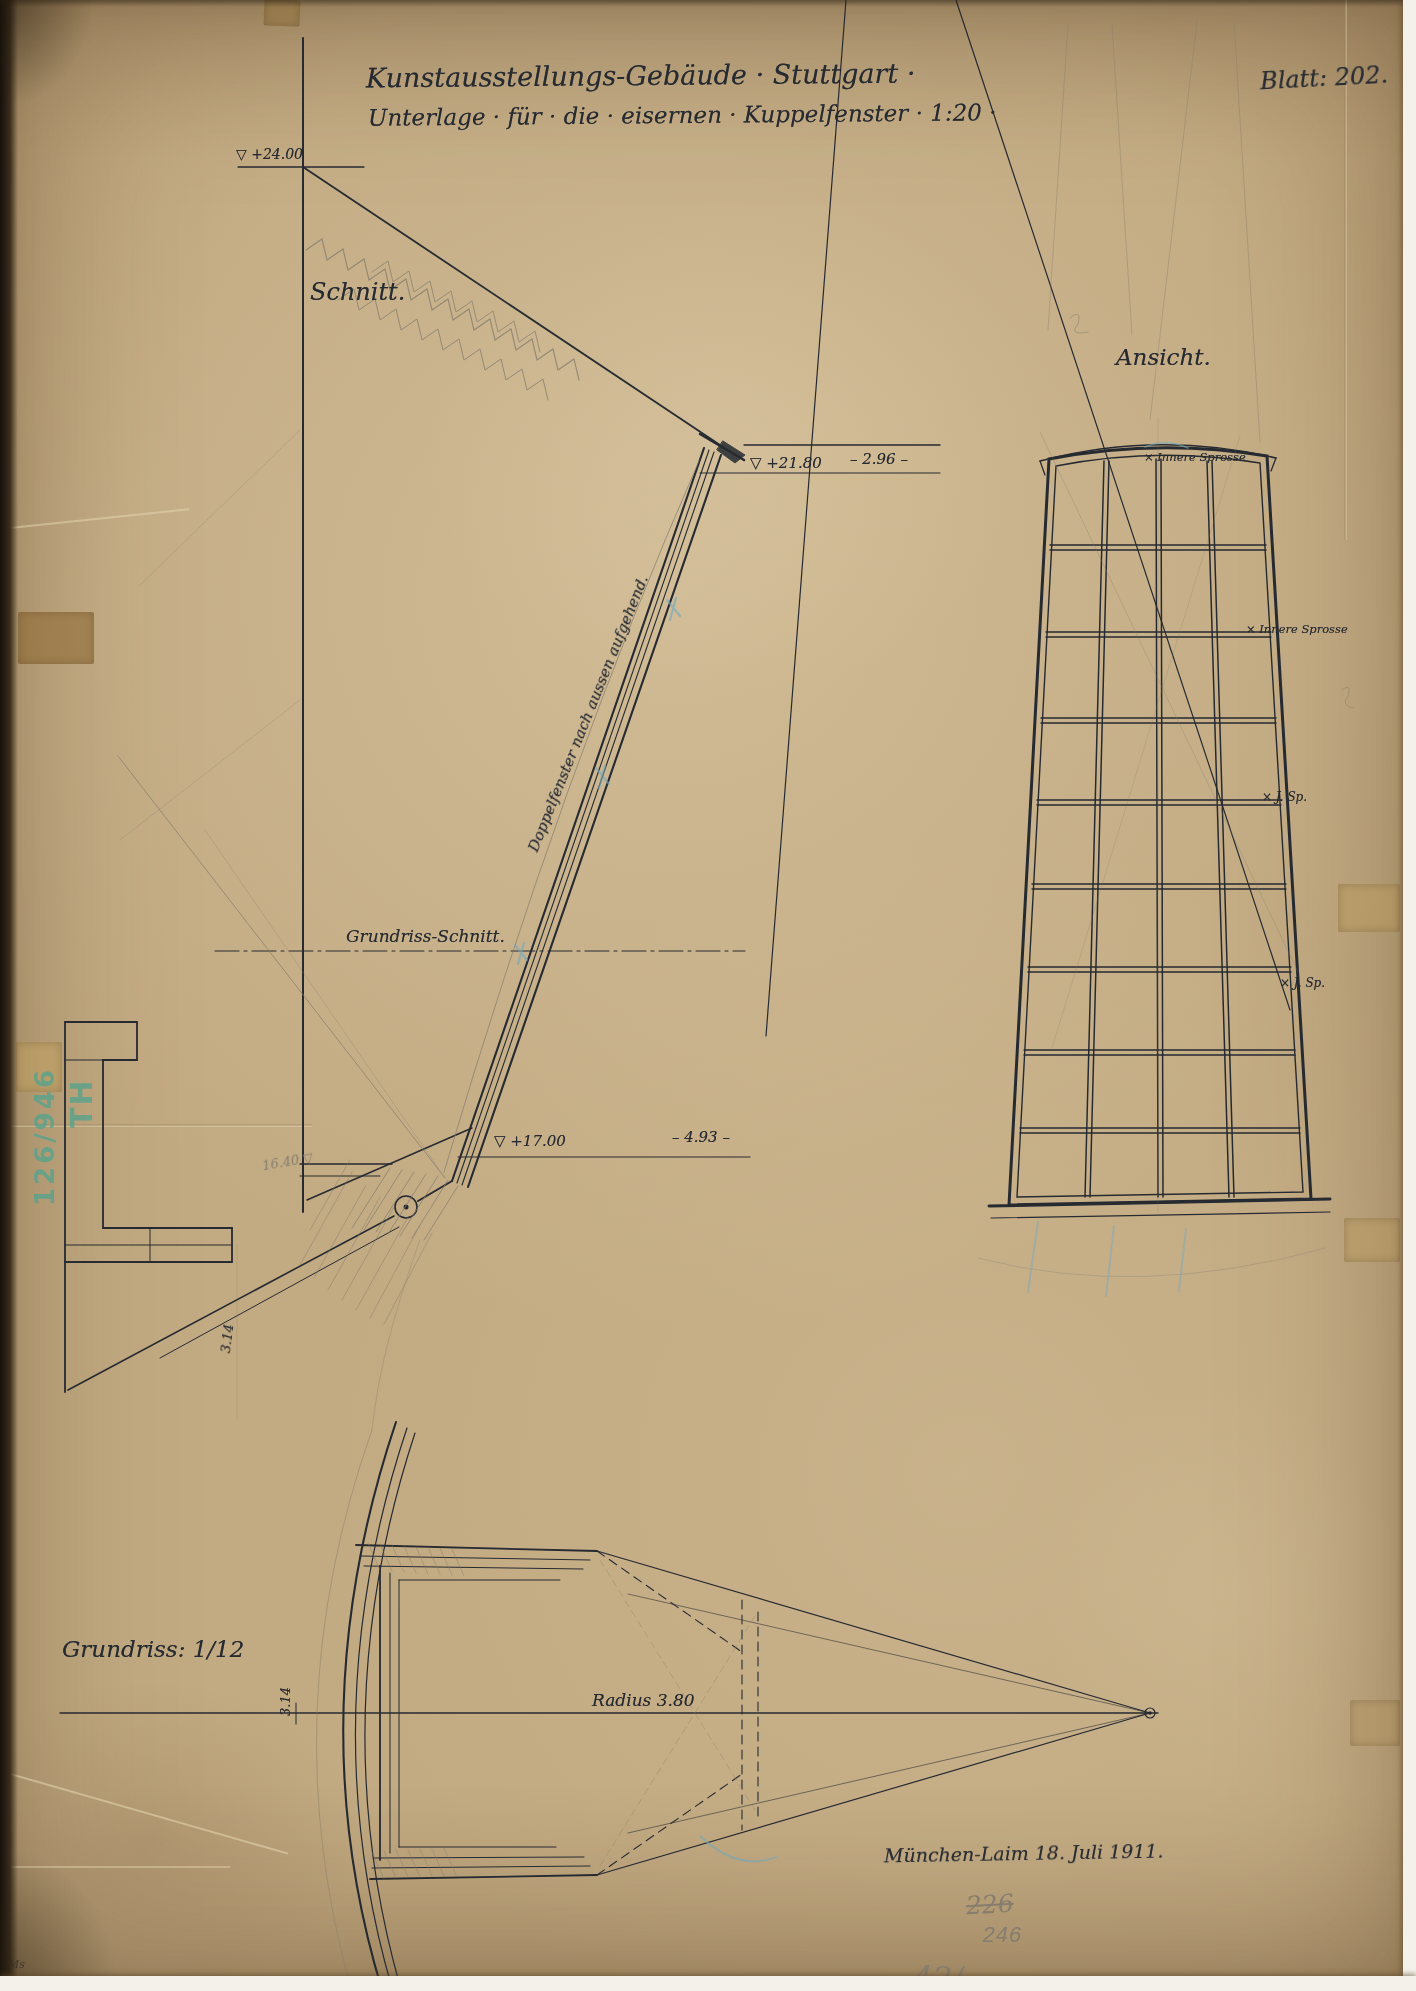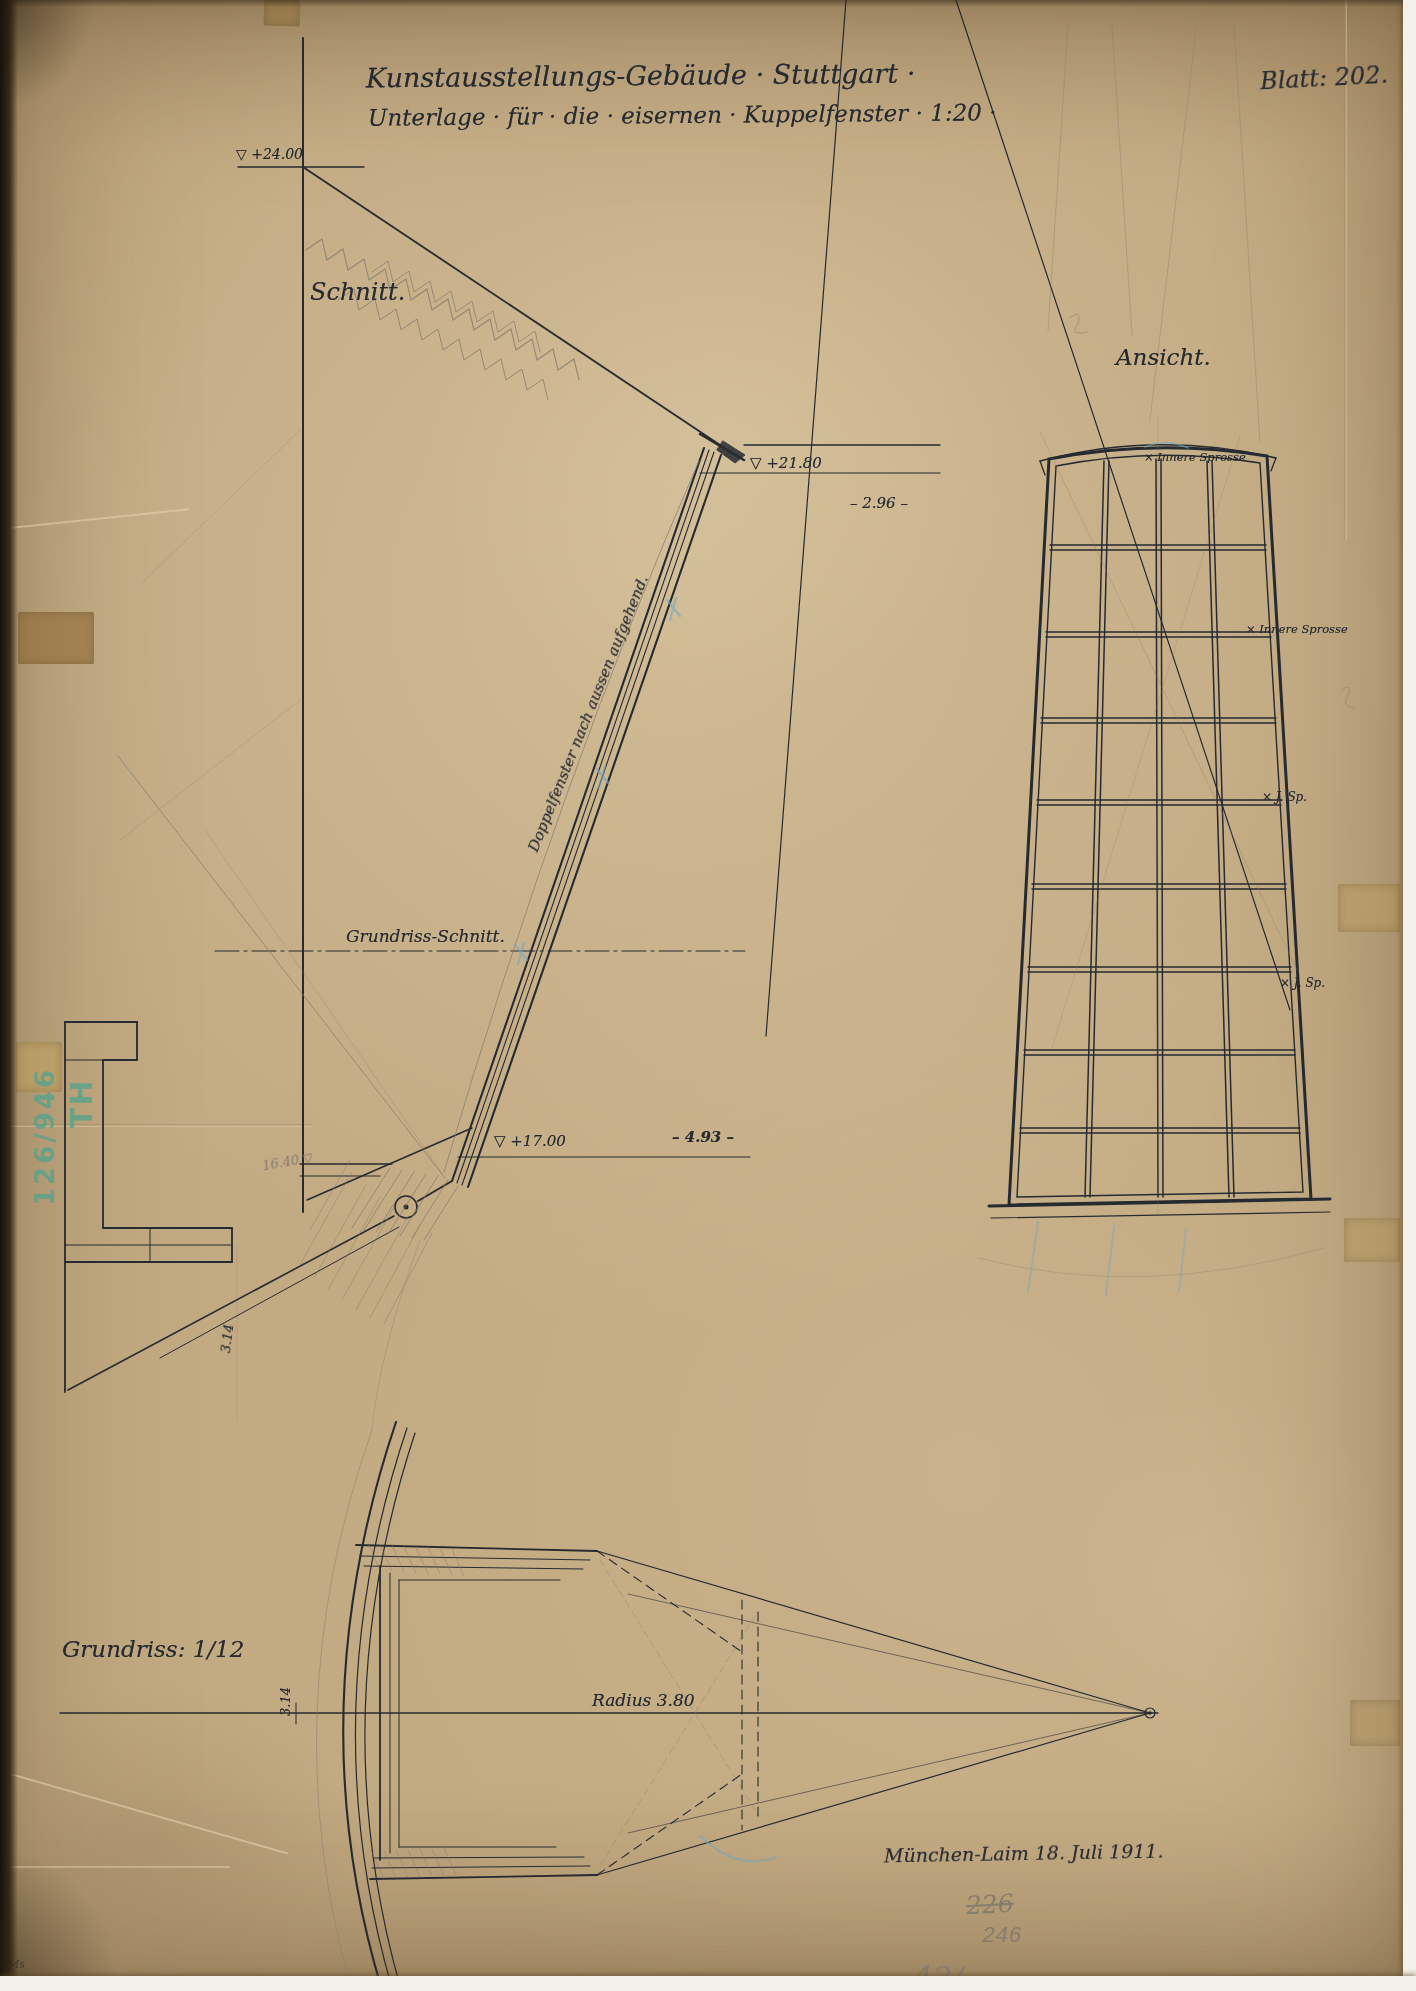--- a/index.html
+++ b/index.html
@@ -182,23 +182,23 @@
     </g>
   </svg>
 
   <div class="hand" style="left:366px;top:60px;font-size:27px;transform:rotate(-.5deg);">Kunstausstellungs-Gebäude · Stuttgart ·</div>
   <div class="hand" style="left:368px;top:102px;font-size:23px;transform:rotate(-.5deg);">Unterlage · für · die · eisernen · Kuppelfenster · 1:20 ·</div>
   <div class="hand" style="left:1260px;top:64px;font-size:24px;transform:rotate(-3deg);">Blatt: 202.</div>
 
   <div class="hand" style="left:310px;top:278px;font-size:24px;">Schnitt.</div>
   <div class="hand" style="left:236px;top:146px;font-size:14px;text-align:center;">▽ +24.00</div>
   <div class="hand" style="left:750px;top:454px;font-size:15px;">▽ +21.80</div>
-  <div class="hand" style="left:850px;top:450px;font-size:15px;margin-top:44px;">– 2.96 –</div>
+  <div class="hand" style="left:850px;top:450px;font-size:15px;">– 2.96 –</div>
   <div class="hand" style="left:494px;top:1132px;font-size:15px;">▽ +17.00</div>
-  <div class="hand" style="left:672px;top:1128px;font-size:15px;font-weight:bold;">– 4.93 –</div>
+  <div class="hand" style="left:672px;top:1128px;font-size:15px;">– 4.93 –</div>
   <div class="hand" style="left:346px;top:926px;font-size:17px;">Grundriss-Schnitt.</div>
   <div class="hand" style="left:540px;top:838px;font-size:15px;line-height:16px;transform-origin:0 100%;transform:rotate(-68deg);">Doppelfenster nach aussen aufgehend.</div>
   <div class="hand pencil" style="left:262px;top:1154px;font-size:13px;transform:rotate(-10deg);">16.40 ▽</div>
   <div class="hand" style="left:218px;top:1352px;font-size:13px;transform-origin:0 0;transform:rotate(-83deg);">3.14</div>
 
   <div class="hand" style="left:1116px;top:344px;font-size:23px;">Ansicht.</div>
   <div class="hand" style="left:1144px;top:450px;font-size:11.5px;">× Innere Sprosse</div>
   <div class="hand" style="left:1246px;top:622px;font-size:11.5px;">× Innere Sprosse</div>
   <div class="hand" style="left:1262px;top:790px;font-size:12px;">× J. Sp.</div>
   <div class="hand" style="left:1280px;top:976px;font-size:12px;">× J. Sp.</div>

